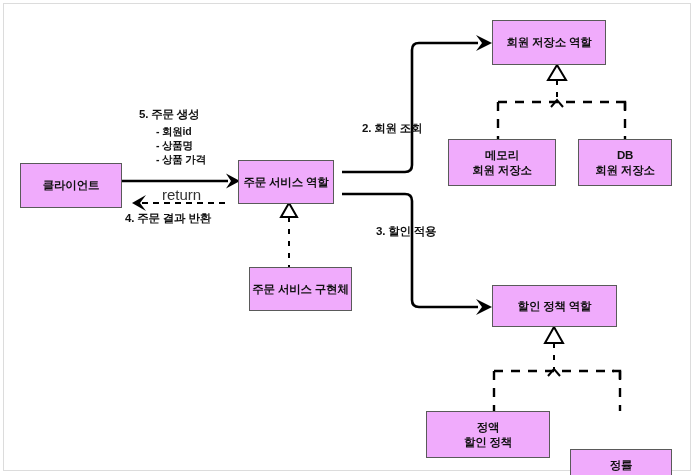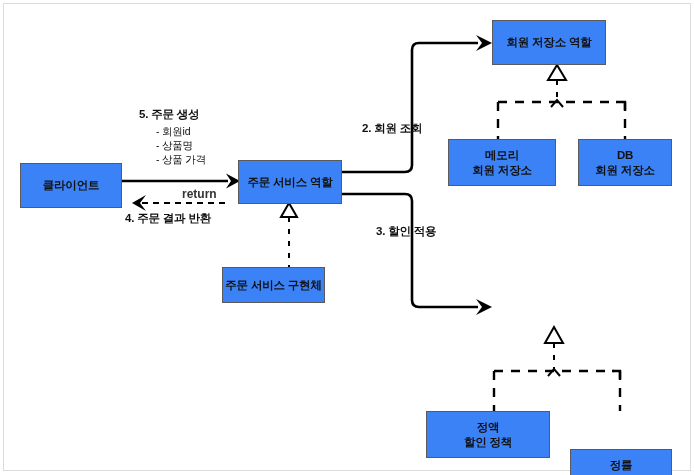--- a/index.html
+++ b/index.html
@@ -31,21 +31,21 @@
     position: absolute;
     left: 0;
     top: 0;
     width: 694px;
     height: 475px;
   }
   .node-box {
     position: absolute;
     box-sizing: border-box;
     border: 1px solid #5a5a5a;
-    background: #3b82f6;
+    background: #f0abfc;
     display: flex;
     align-items: center;
     justify-content: center;
     text-align: center;
     color: #111111;
     font-weight: bold;
     font-size: 11.5px;
     line-height: 15px;
     letter-spacing: -0.2px;
   }
@@ -66,34 +66,33 @@
     color: #111111;
     font-weight: bold;
     font-size: 11.5px;
     line-height: 16px;
     white-space: nowrap;
     letter-spacing: -0.2px;
   }
   .msg-params {
     position: absolute;
     color: #111111;
-    font-weight: normal;
+    font-weight: bold;
     font-size: 10.5px;
     line-height: 14px;
     white-space: nowrap;
     letter-spacing: -0.2px;
   }
   .return-label {
     position: absolute;
     color: #333333;
-    font-weight: bold;
-    font-size: 12px;
+    font-weight: normal;
+    font-size: 15px;
     line-height: 11px;
     white-space: nowrap;
-    margin-left: 20px;
   }
 </style>
 </head>
 <body>
 
 <div id="canvas">
 
   <div id="frame"></div>
 
   <svg id="diagram" viewBox="0 0 694 475" xmlns="http://www.w3.org/2000/svg">
@@ -141,25 +140,25 @@
       <line x1="620" y1="371" x2="620" y2="411" stroke="#000000" stroke-width="2.4" stroke-dasharray="9,8"></line>
       <path d="M 612 371 L 620 371 L 620 379" fill="none" stroke="#000000" stroke-width="2.4"></path>
       <path d="M 548 376 L 554 369 L 560 376" fill="none" stroke="#000000" stroke-width="2"></path>
     </g>
   </svg>
 
   <div class="node-box" style="left:20px; top:163px; width:102px; height:45px;align-items:center;">
     <span>클라이언트</span>
   </div>
 
-  <div class="node-box" style="left:238px; top:160px; width:104px; height:44px;">
+  <div class="node-box" style="left:238px; top:160px; width:96px; height:44px;">
     <span>주문 서비스 역할</span>
   </div>
 
-  <div class="node-box" style="left:222px; top:267px; width:103px; height:36px;">
+  <div class="node-box" style="left:249px; top:267px; width:103px; height:44px;">
     <span>주문 서비스 구현체</span>
   </div>
 
   <div class="node-box" style="left:492px; top:20px; width:114px; height:45px;">
     <span>회원 저장소 역할</span>
   </div>
 
   <div class="node-box" style="left:448px; top:139px; width:108px; height:47px;">
     <span>
       <span class="line1">메모리</span>
@@ -167,20 +166,23 @@
     </span>
   </div>
 
   <div class="node-box" style="left:578px; top:139px; width:94px; height:47px;">
     <span>
       <span class="line1">DB</span>
       <span class="line2">회원 저장소</span>
     </span>
   </div>
 
+  <div class="node-box" style="left:492px; top:285px; width:125px; height:42px;">
+    <span>할인 정책 역할</span>
+  </div>
 
   <div class="node-box" style="left:426px; top:411px; width:124px; height:47px;">
     <span>
       <span class="line1">정액</span>
       <span class="line2">할인 정책</span>
     </span>
   </div>
 
   <div class="node-box" style="left:570px; top:411px; width:102px; height:47px;margin-top:38px;">
     <span>

